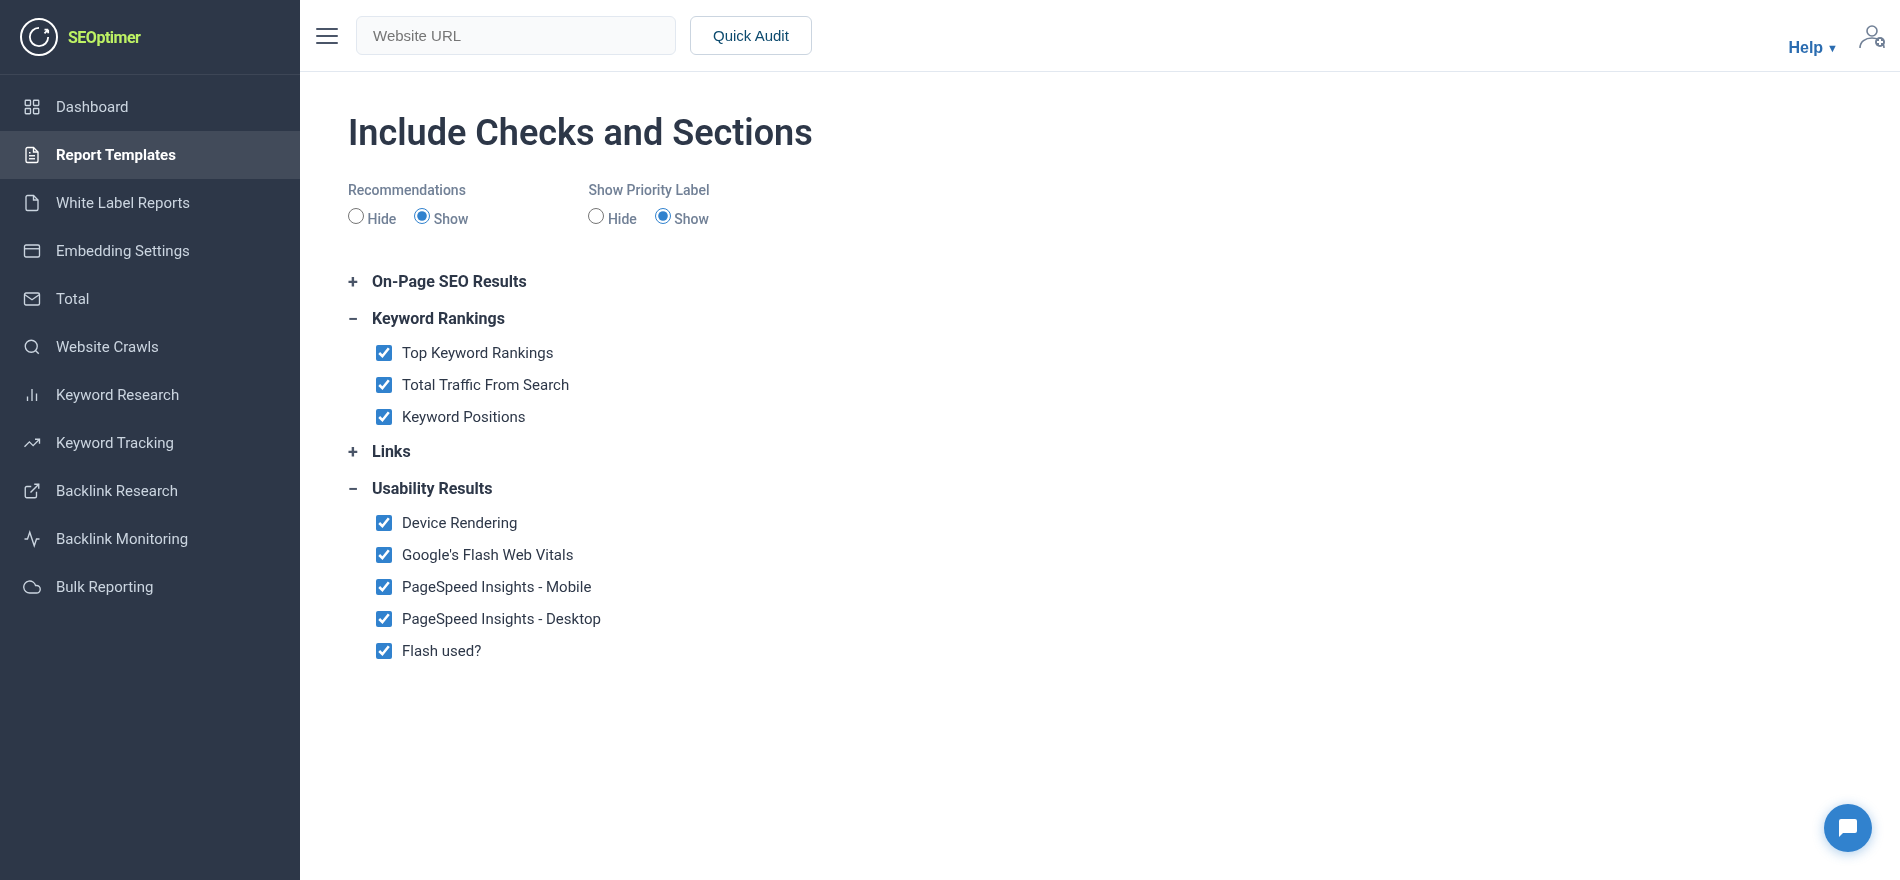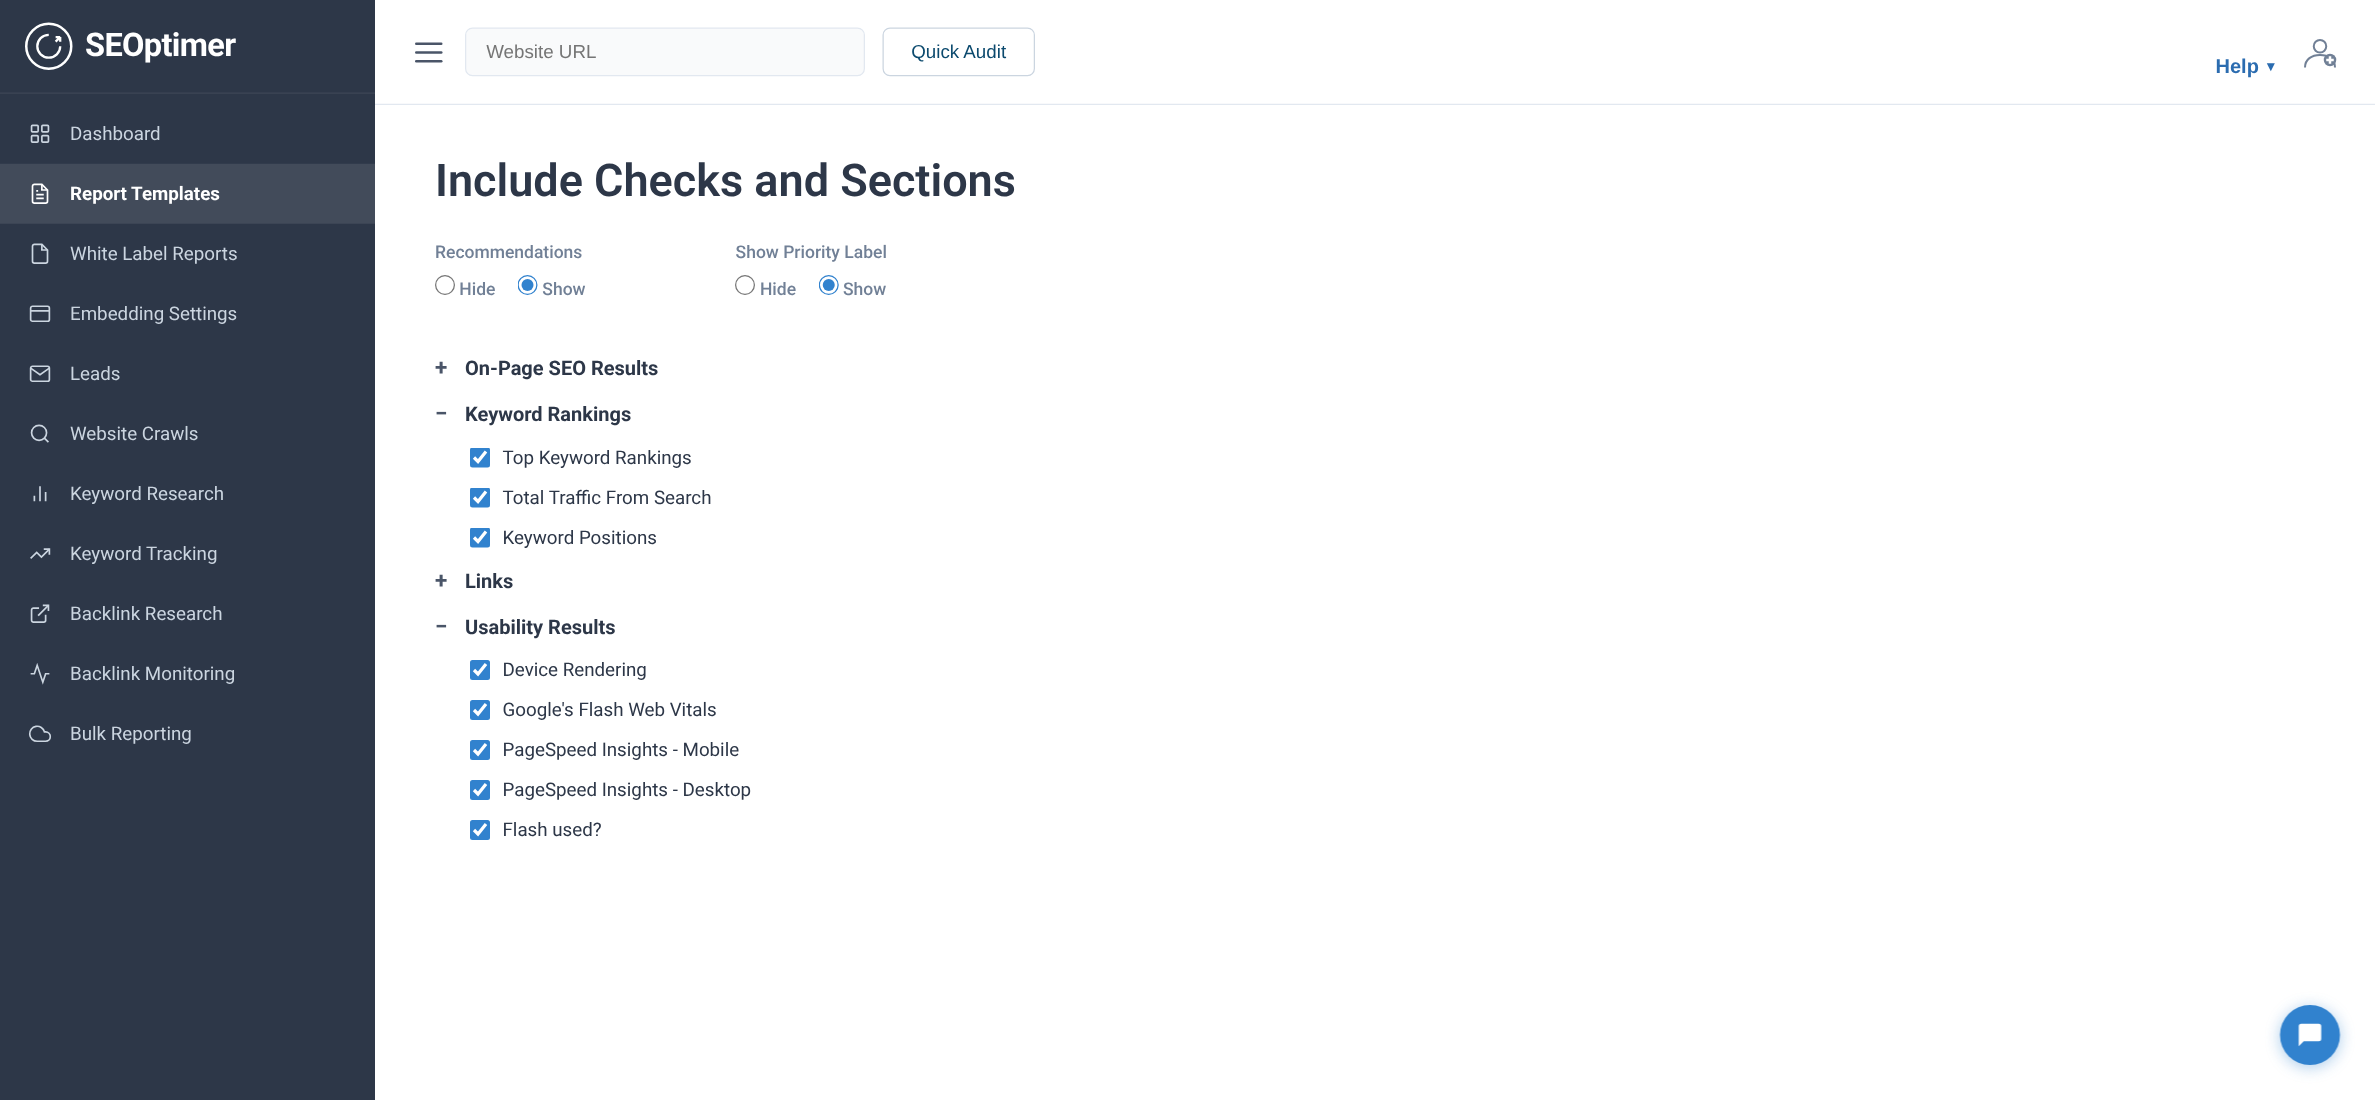--- a/index.html
+++ b/index.html
@@ -29,23 +29,23 @@
       border-radius: 50%;
       display: flex;
       align-items: center;
       justify-content: center;
       margin-right: 10px;
       font-size: 18px;
       color: #fff;
       font-weight: bold;
     }
     .logo-text {
-      font-size: 26px;
+      font-size: 16px;
       font-weight: 700;
-      color: #ffffff;
+      color: #bef264;
       letter-spacing: -0.5px;
     }
     .sidebar-nav { padding: 8px 0; flex: 1; }
     .sidebar-item {
       display: flex;
       align-items: center;
       padding: 14px 22px;
       cursor: pointer;
       color: #cbd5e0;
       font-size: 15px;
@@ -70,22 +70,22 @@
 
     
     #main { flex: 1; display: flex; flex-direction: column; overflow: hidden; }
 
     
     #topbar {
       background: #fff;
       border-bottom: 1px solid #e2e8f0;
       display: flex;
       align-items: center;
-      padding: 0 28px;
-      height: 84px;
+      padding: 0 12px;
+      height: 72px;
       gap: 14px;
       flex-shrink: 0;
     }
     .hamburger-btn {
       background: none;
       border: none;
       cursor: pointer;
       display: flex;
       flex-direction: column;
       gap: 5px;
@@ -280,21 +280,21 @@
       <span>Embedding Settings</span>
     </div>
 
     <div class="sidebar-item">
       <span class="sidebar-icon">
         <svg viewBox="0 0 24 24">
             <path d="M4 4h16c1.1 0 2 .9 2 2v12c0 1.1-.9 2-2 2H4c-1.1 0-2-.9-2-2V6c0-1.1.9-2 2-2z"></path>
             <polyline points="22,6 12,13 2,6"></polyline>
           </svg>
       </span>
-      <span>Leads</span>
+      <span>Total</span>
     </div>
 
     <div class="sidebar-item">
       <span class="sidebar-icon">
         <svg viewBox="0 0 24 24">
             <circle cx="11" cy="11" r="8"></circle>
             <line x1="21" y1="21" x2="16.65" y2="16.65"></line>
           </svg>
       </span>
       <span>Website Crawls</span>

